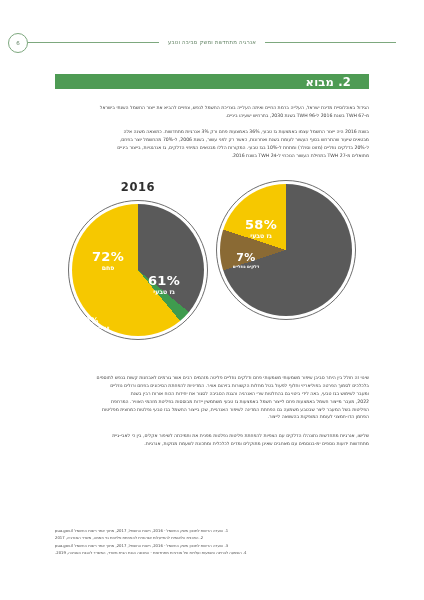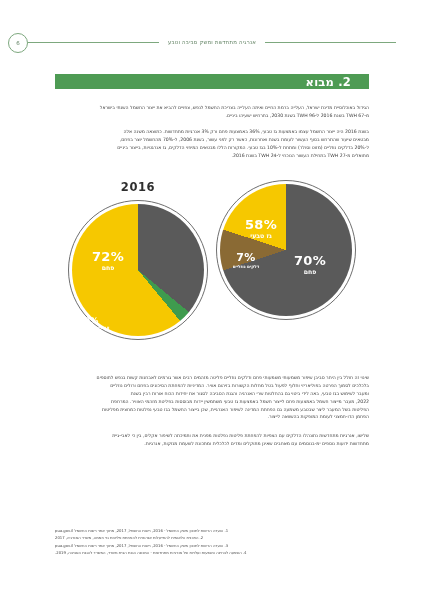--- a/index.html
+++ b/index.html
@@ -241,24 +241,20 @@
     <span class="ln">מתואלים מ-27 TWH בתחילת העשור הנוכחי ל-24 TWH בשנת 2016.</span>
   </div>
 
   <div class="charts">
 
     <div class="chart c2006">
       <div class="pie-wrap">
         <div class="pie-ring"></div>
         <div class="pie p-2006"></div>
 
-        <div class="slice-lbl l06-coal">
-          <span class="pct">70%</span>
-          <span class="nm">פחם</span>
-        </div>
 
         <div class="slice-lbl l06-gas">
           <span class="pct">58%</span>
           <span class="nm">גז טבעי</span>
         </div>
 
         <div class="slice-lbl small l06-oil">
           <span class="pct" style="font-size:11px">7%</span>
           <span class="nm">דלקים נוזליים</span>
         </div>
@@ -269,20 +265,24 @@
       <div class="chart-title">2016</div>
       <div class="pie-wrap">
         <div class="pie-ring"></div>
         <div class="pie p-2016"></div>
 
         <div class="slice-lbl l16-coal">
           <span class="pct">72%</span>
           <span class="nm">פחם</span>
         </div>
 
+        <div class="slice-lbl l16-gas">
+          <span class="pct">61%</span>
+          <span class="nm">גז טבעי</span>
+        </div>
 
         <div class="slice-lbl small l16-ren">
           <span class="pct">3%</span>
           <span class="nm">אנרגיות מתחדשות</span>
         </div>
       </div>
     </div>
 
   </div>
 

